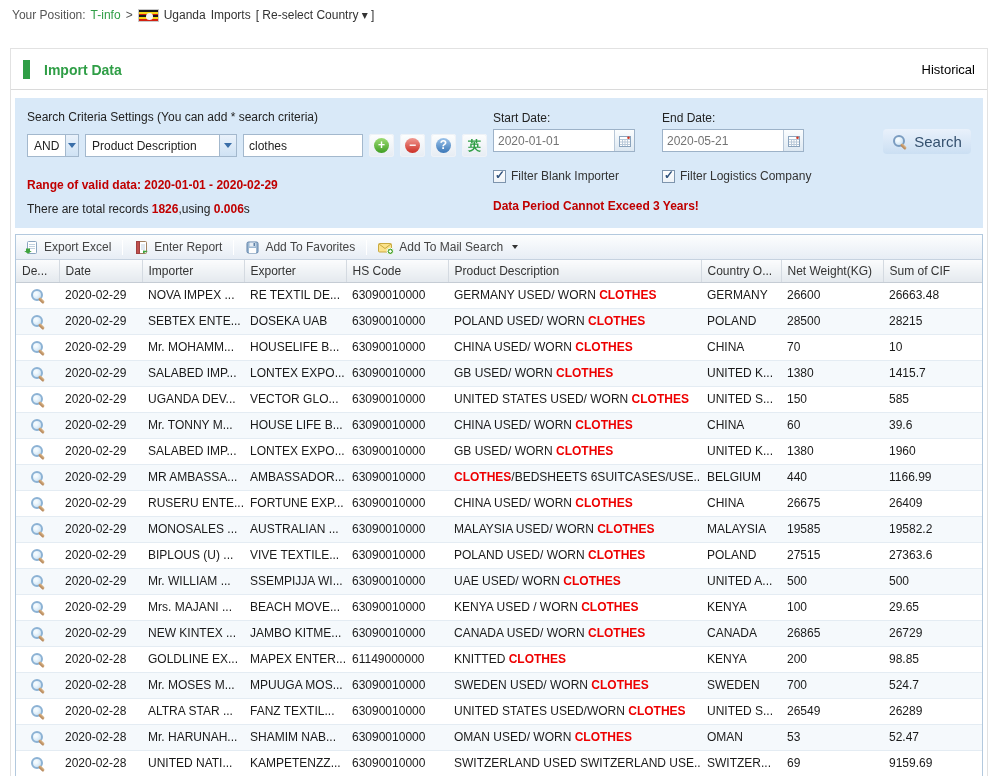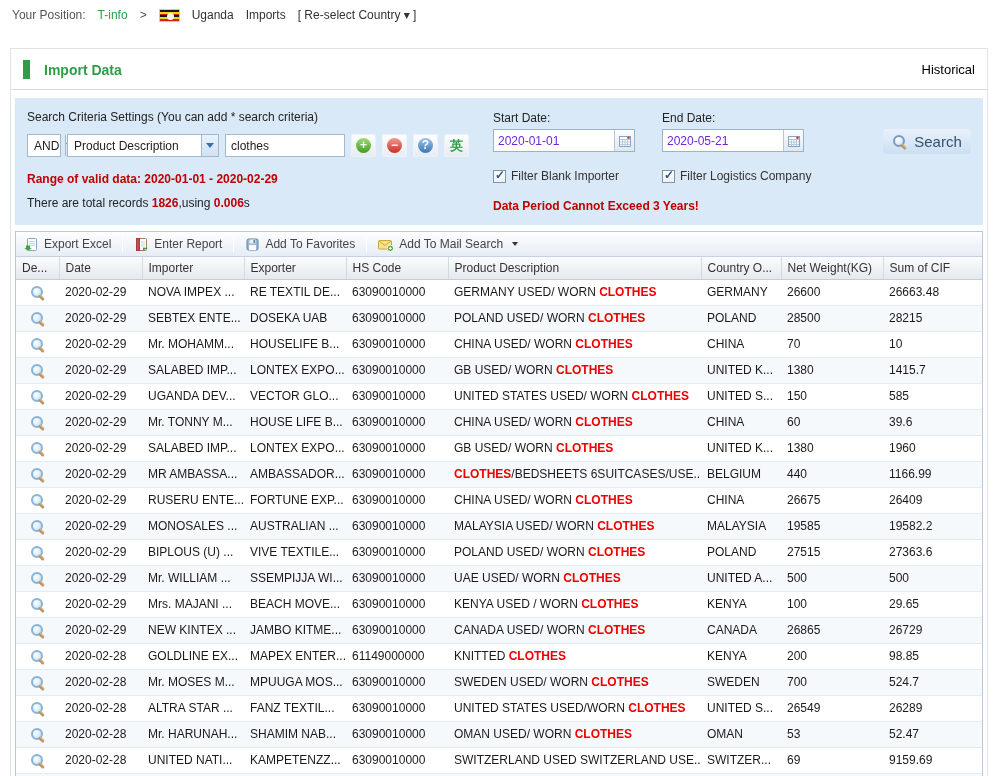--- a/index.html
+++ b/index.html
@@ -1,61 +1,61 @@
 <!DOCTYPE html>
 <html><head>
 <meta charset="utf-8">
 <style>
   * { box-sizing: border-box; margin: 0; padding: 0; }
   html,body { background:#fff; width:998px; }
   body { font-family:"Liberation Sans", sans-serif; font-size:12px; color:#333; overflow:hidden; height:776px; }
   a { text-decoration:none; cursor:pointer; }
 
   
-  .breadcrumb { padding:9px 12px; height:30px; color:#555; display:flex; align-items:center; gap:12px; white-space:nowrap; }
+  .breadcrumb { padding:9px 12px; height:30px; color:#555; display:flex; align-items:center; gap:5px; white-space:nowrap; }
   .breadcrumb .green-link { color:#2f9e46; }
   .flag { display:inline-block; width:21px; height:13px; border:1px solid #c9c9c9; position:relative;
           background:linear-gradient(to bottom,#1a1a1a 0 16.6%,#f5d512 16.6% 33.3%,#d32011 33.3% 50%,#1a1a1a 50% 66.6%,#f5d512 66.6% 83.3%,#d32011 83.3% 100%); }
   .flag::after { content:""; position:absolute; left:7px; top:3px; width:7px; height:7px; border-radius:50%; background:#f5f5f5; }
   .crumb-dark { color:#333; }
 
   
   .container { margin:18px 10px 0; border:1px solid #e2e2e2; border-bottom:none; background:#fff; }
   .title-row { display:flex; align-items:center; padding:11px 12px 10px 12px; border-bottom:1px solid #dadada; }
   .green-bar { width:7px; height:19px; background:#2f9e46; margin-right:14px; }
   .page-title { color:#2f9e46; font-size:14px; font-weight:600; flex:1; }
   .historical { color:#000000; font-size:13px; }
 
   
   .panel { margin:8px 4px 0; background:#d9e9f8; padding:12px 12px 12px 12px; display:flex; }
   .panel-left { flex:1; min-width:0; }
   .settings-label { color:#222; margin-bottom:9px; }
   .controls { display:flex; align-items:center; gap:6px; height:25px; }
   .selectbox { display:flex; align-items:stretch; background:#fff; border:1px solid #a3b8cd; height:23px; }
   .selectbox .sel-text { padding:4px 6px 0 6px; white-space:nowrap; color:#222; }
-  .selectbox.op { width:34px; }
+  .selectbox.op { width:52px; }
   .selectbox.fld { width:152px; }
   .selectbox .sel-flex { flex:1; }
   .trigger { width:17px; border-left:1px solid #a3b8cd; background:linear-gradient(#eaf2fb,#cfe2f4); display:flex; align-items:center; justify-content:center; }
   .trigger i { display:block; width:0; height:0; border-left:4px solid transparent; border-right:4px solid transparent; border-top:5px solid #3a6ea8; }
   .kw-input { width:120px; height:23px; border:1px solid #a3b8cd; padding:2px 5px; font-family:"Liberation Sans",sans-serif; font-size:12px; color:#222; }
   .ibtn { width:25px; height:23px; border:none; border-radius:3px; background:linear-gradient(#fdfefe,#e6ecf3); display:flex; align-items:center; justify-content:center; cursor:pointer; box-shadow:0 0 0 1px #eef2f7 inset; }
   .circle { width:15px; height:15px; border-radius:50%; color:#fff; font-weight:bold; font-size:12px; line-height:14px; text-align:center; }
   .circle.green { background:linear-gradient(#9ddc74,#3f9e23); }
   .circle.red   { background:linear-gradient(#f09a92,#cc2e24); }
   .circle.blue  { background:linear-gradient(#9cc3ea,#3a77b8); }
   .lang { color:#2f9e46; font-weight:bold; font-size:13px; }
-  .range-notice { color:#c00000; font-weight:bold; margin-top:14px; }
+  .range-notice { color:#c00000; font-weight:bold; margin-top:20px; }
   .records { color:#222; margin-top:10px; }
   .records b { color:#c00000; }
 
   .panel-right { width:478px; display:grid; grid-template-columns:142px 142px 1fr; column-gap:27px; row-gap:4px; align-content:start; }
   .fld-label { color:#222; padding-top:1px; }
   .datebox { display:flex; width:142px; height:23px; border:1px solid #9db2c8; background:#fff; }
-  .datebox input { flex:1; min-width:0; border:none; outline:none; padding:2px 4px; font-family:"Liberation Sans",sans-serif; font-size:12px; color:#6d28d9; }
+  .datebox input { flex:1; min-width:0; border:none; outline:none; padding:2px 4px; font-family:"Liberation Sans",sans-serif; font-size:12px; color:#737373; }
   .cal-btn { width:20px; border-left:1px solid #b9c8d8; background:linear-gradient(#fbfdfe,#dde8f2); display:flex; align-items:center; justify-content:center; cursor:pointer; }
   .search-btn { justify-self:end; align-self:start; width:88px; height:25px; border:none; border-radius:4px; background:linear-gradient(#e9f1fb,#cbdff3); display:flex; align-items:center; justify-content:center; gap:7px; cursor:pointer; font-family:"Liberation Sans",sans-serif; font-size:15px; color:#34506e; }
   .chk-row { display:flex; align-items:center; gap:5px; margin-top:11px; white-space:nowrap; }
   .chk { position:relative; width:13px; height:13px; border:1px solid #7d94ad; background:linear-gradient(#fff,#edf2f7); flex:none; }
   .chk::after { content:"✓"; position:absolute; left:1px; top:-3px; font-size:12px; font-weight:bold; color:#31537d; }
   .period-warning { grid-column:1 / span 3; color:#c00000; font-weight:bold; margin-top:12px; }
 
   
   .mag { position:relative; display:inline-block; width:15px; height:15px; vertical-align:middle; }
   .mag::before { content:""; position:absolute; left:1px; top:1px; width:8px; height:8px; border:2px solid #8cb2d4; border-radius:50%; background:radial-gradient(circle at 35% 35%, #f3fafe 20%, #bdd9ef); }

